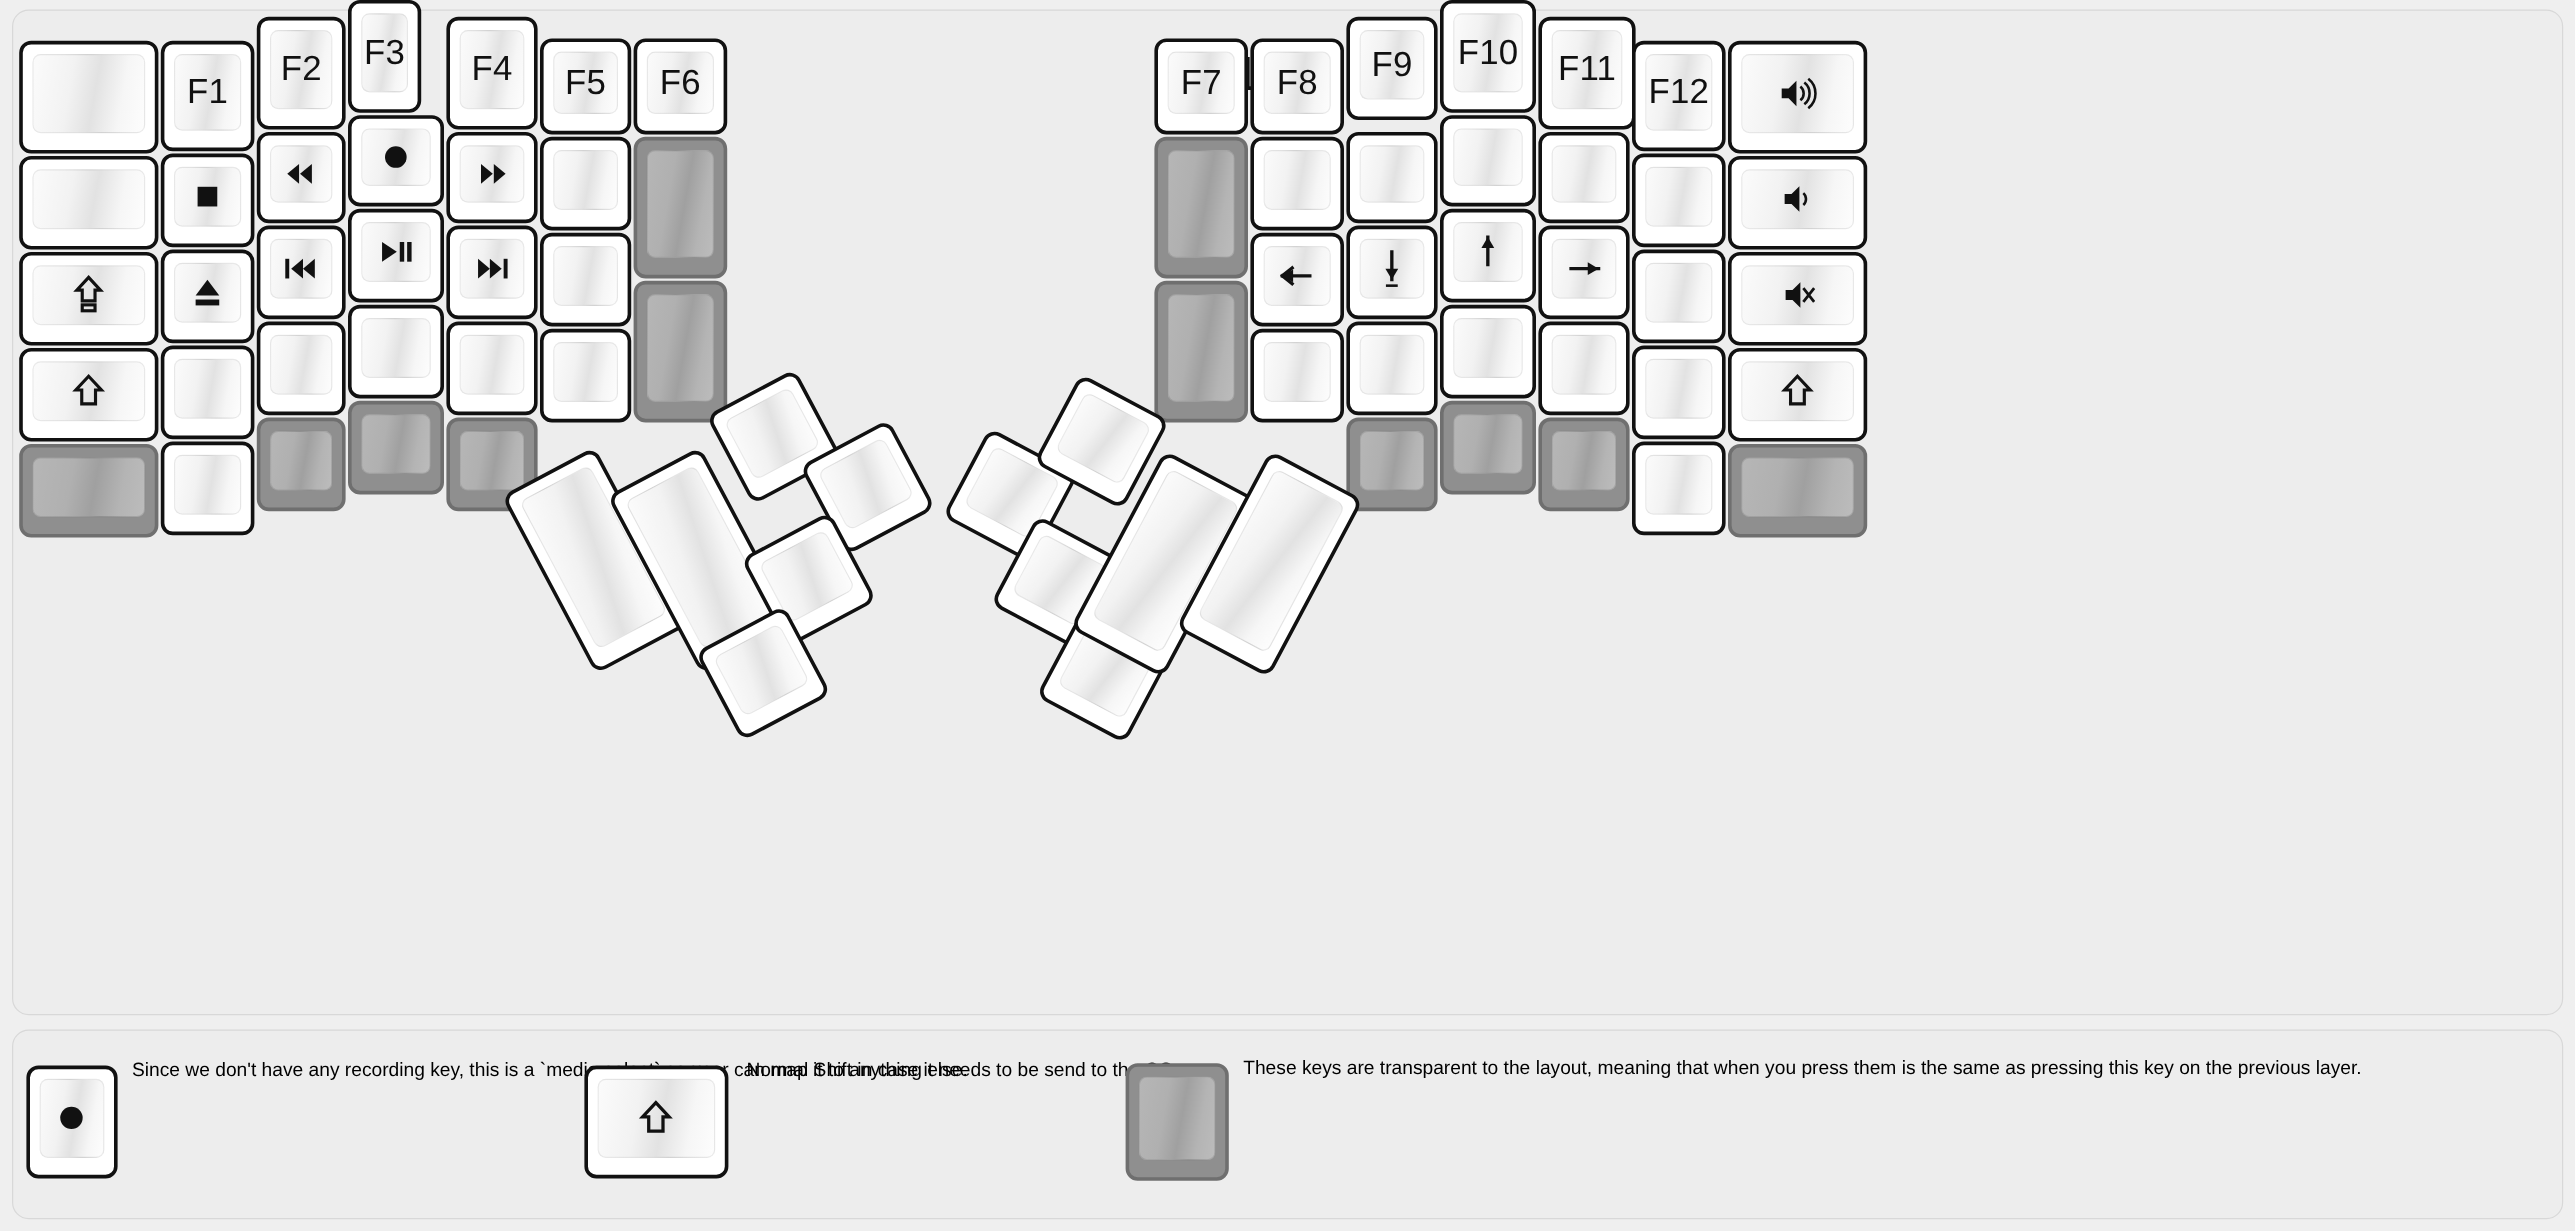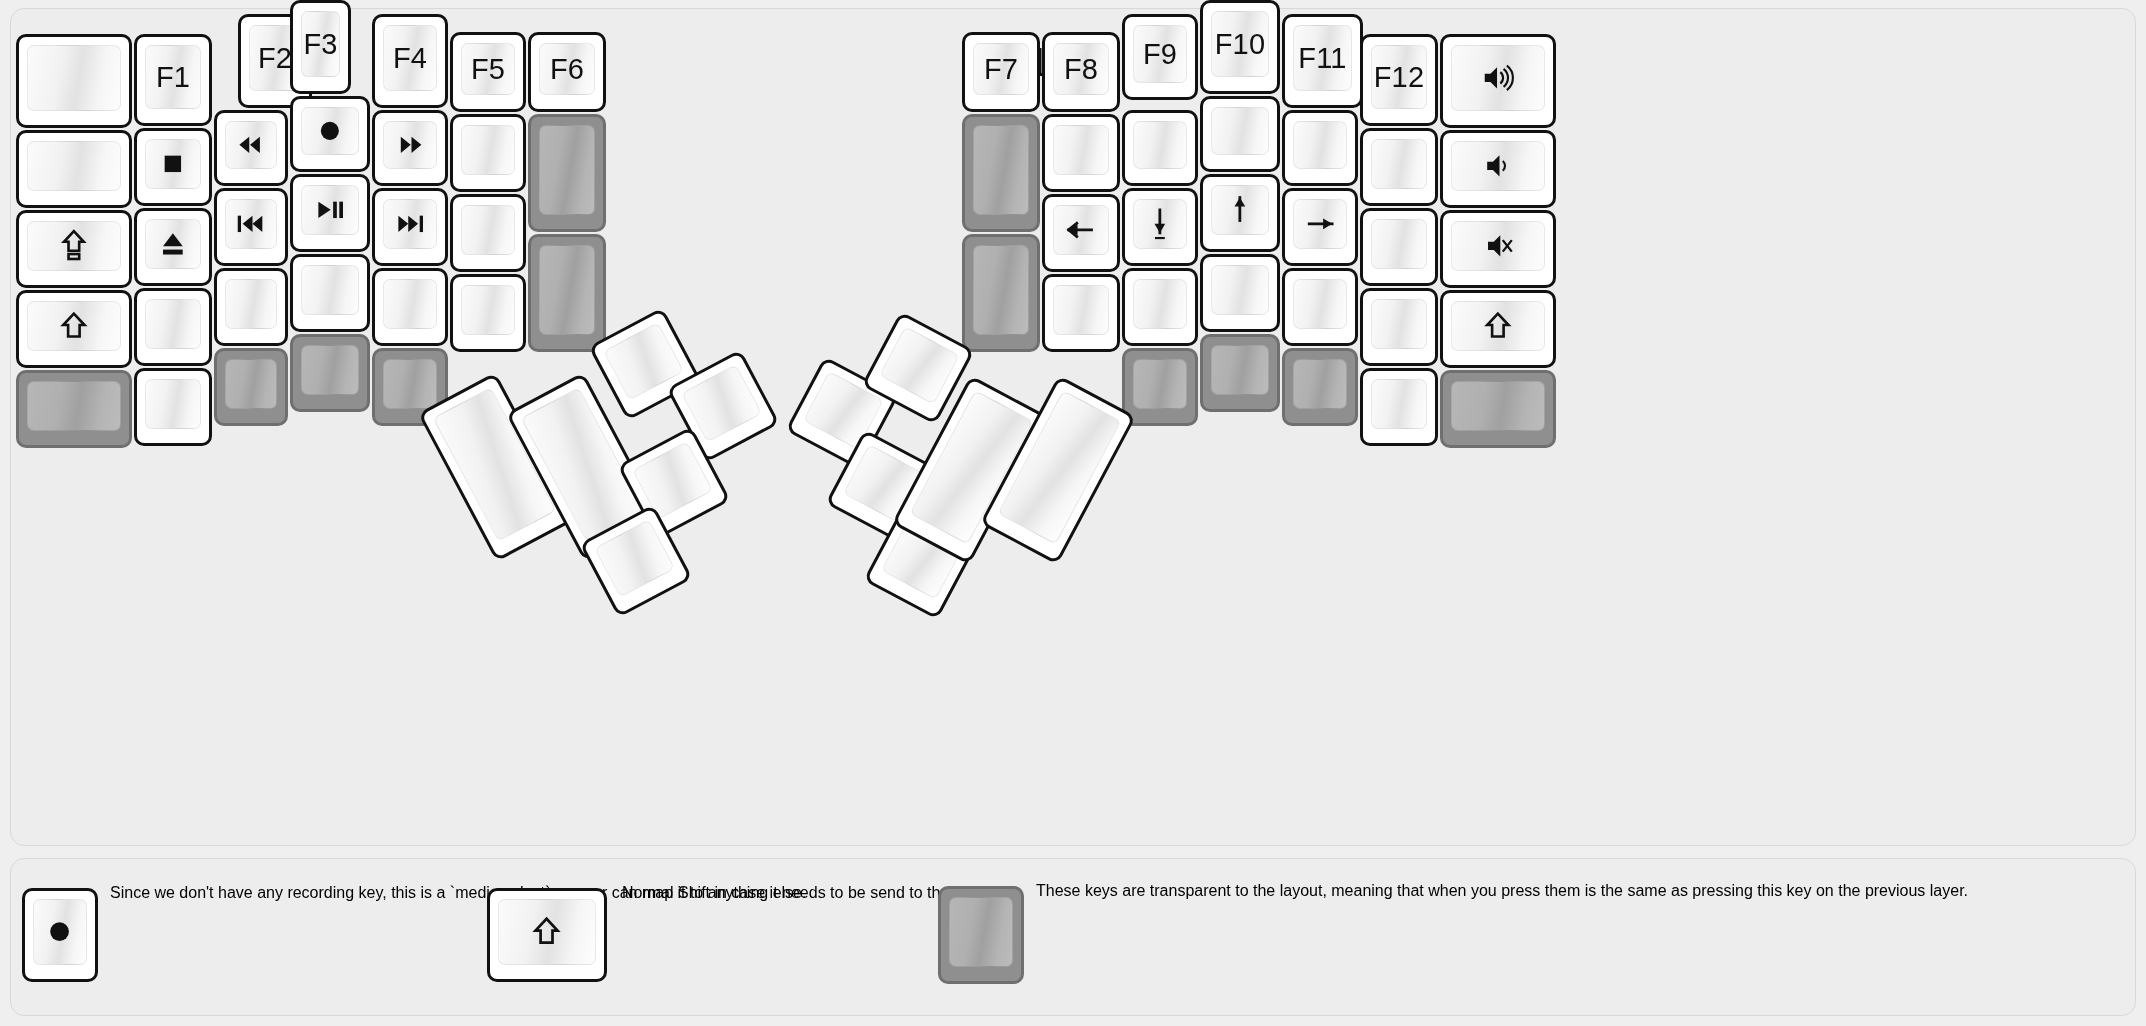--- a/index.html
+++ b/index.html
@@ -148,21 +148,21 @@
             <rect x="11" y="30" width="24" height="6"></rect>
           </svg>
         </span>
       </div>
       <div class="key" style="left: 134px; top: 288px; width: 78px; height: 78px;">
         <div class="cap"></div>
       </div>
       <div class="key" style="left: 134px; top: 368px; width: 78px; height: 78px;">
         <div class="cap"></div>
       </div>
-      <div class="key" style="left: 214px; top: 14px; width: 74px; height: 94px; margin-left: 24px;">
+      <div class="key" style="left: 214px; top: 14px; width: 74px; height: 94px;">
         <div class="cap"></div>
         <span class="lbl">F2</span>
       </div>
       <div class="key" style="left: 214px; top: 110px; width: 74px; height: 76px;">
         <div class="cap"></div>
         <span class="glyph">
           <svg width="37.72" height="37.72" viewBox="0 0 46 46" fill="#111">
             <path d="M22 23 L34 13 L34 33 Z"></path>
             <path d="M9 23 L21 13 L21 33 Z"></path>
           </svg>

